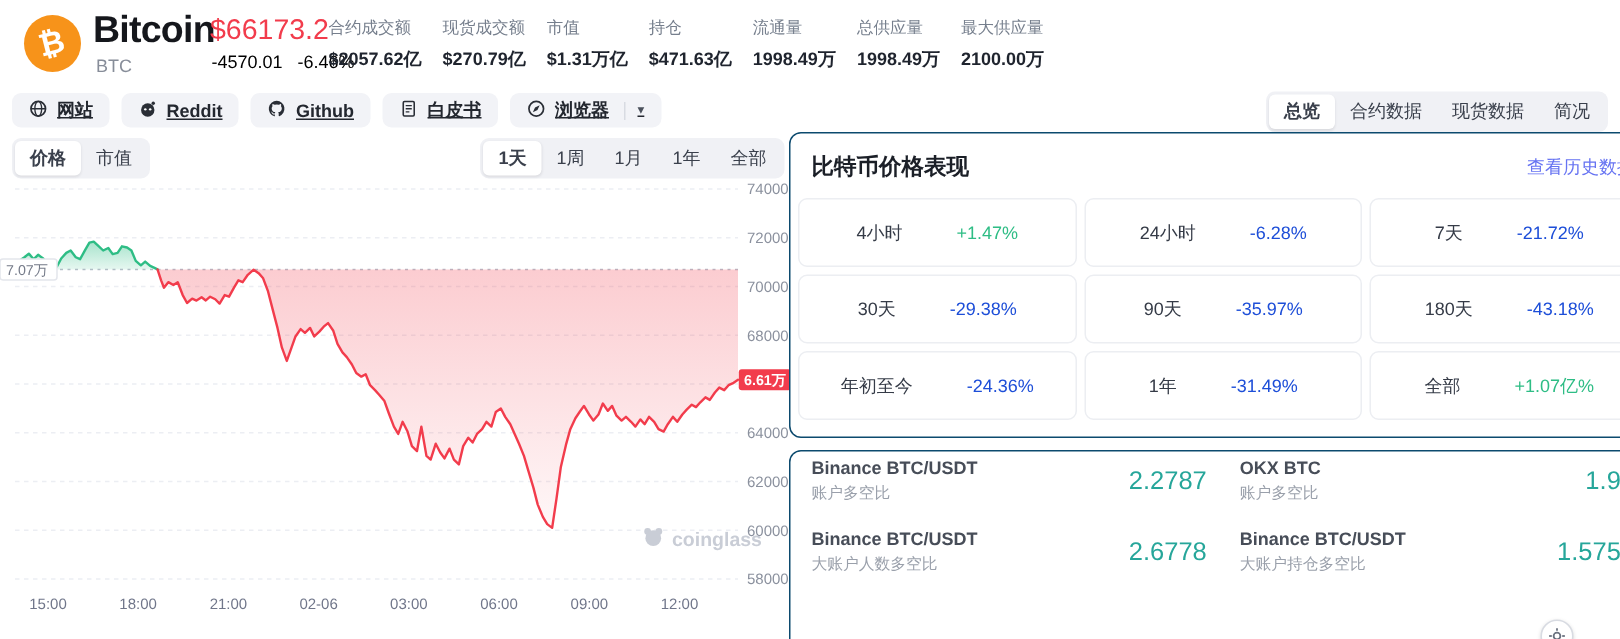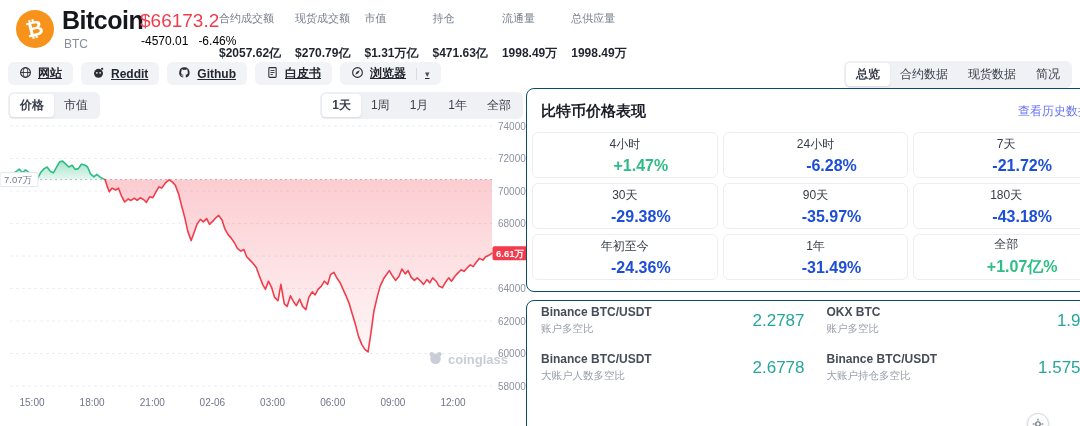--- a/index.html
+++ b/index.html
@@ -8,21 +8,21 @@
   
   .logo{position:absolute;left:16px;top:10px;width:38px;height:38px;border-radius:50%;
         background:#f7931a;display:flex;align-items:center;justify-content:center;}
   .logo span{color:#fff;font-size:21px;font-weight:700;transform:rotate(-14deg);
         font-family:"DejaVu Sans",sans-serif;}
   .coin-name{position:absolute;left:62px;top:6px;font-size:25px;font-weight:700;color:#15171c;letter-spacing:-.5px;}
   .coin-ticker{position:absolute;left:64px;top:37px;font-size:12px;color:#878d99;}
   .price{position:absolute;left:140px;top:10px;font-size:19px;font-weight:400;color:#f23c4c;}
   .price-change{position:absolute;left:141px;top:34px;font-size:12px;color:#000000;display:flex;gap:10px;}
   .stats{position:absolute;left:219px;top:11px;display:flex;gap:14px;}
-  .stat{display:flex;flex-direction:column;gap:19px;justify-content:space-between;}
+  .stat{display:flex;flex-direction:column;gap:5px;justify-content:space-between;}
   .stat .lb{font-size:11px;color:#767f8d;}
   .stat .vl{font-size:12px;font-weight:600;color:#1f242e;}
   
   .nav-links{position:absolute;left:8px;top:62px;display:flex;gap:8px;}
   .pill-btn{display:inline-flex;align-items:center;gap:6px;background:#f2f3f7;border:none;
         border-radius:6px;padding:0 11px;height:23px;font-size:12px;font-weight:700;color:#23272f;cursor:pointer;
         font-family:inherit;text-decoration:underline;}
   .pill-btn .sep{width:1px;height:12px;background:#d8dbe2;margin:0 2px 0 4px;}
   .pill-btn .caret{font-size:9px;color:#4b515c;}
   .seg-group{background:#f0f1f5;border-radius:6px;padding:2px;display:inline-flex;align-items:center;}
@@ -36,24 +36,24 @@
   #chart-svg{position:absolute;left:0;top:30px;}
   #chart-svg text{font-family:"Liberation Sans","DejaVu Sans",sans-serif;}
   .watermark{position:absolute;left:428px;top:263px;display:flex;align-items:center;gap:5px;
         color:#c9cdd6;font-size:13px;font-weight:700;}
   
   .card{position:absolute;left:526px;width:579px;background:#fff;border:1px solid #0c4a6e;border-radius:8px;box-sizing:border-box;}
   .card-head{display:flex;justify-content:space-between;align-items:center;padding:13px 14px 9px;}
   .card-title{font-size:15px;font-weight:700;color:#1b1f27;}
   .card-link{font-size:12px;color:#6673f2;text-decoration:none;cursor:pointer;}
   .perf-grid{display:grid;grid-template-columns:repeat(3,1fr);gap:5px;padding:2px 5px 5px;}
-  .perf-cell{border:1px solid #eceef2;border-radius:6px;height:44px;display:flex;flex-direction:column;
+  .perf-cell{border:1px solid #eceef2;border-radius:6px;height:44px;display:flex;
         align-items:center;justify-content:center;gap:4px;background:#fff;text-align:right;}
   .perf-label{font-size:12px;color:#353b47;}
-  .perf-val{font-size:16px;font-weight:700;margin-left:32px;}
+  .perf-val{font-size:12px;font-weight:400;margin-left:32px;}
   .up{color:#2ebd85;} .down{color:#1d4ed8;}
   .ls-grid{display:grid;grid-template-columns:1fr 1fr;column-gap:22px;row-gap:16px;padding:4px 14px 14px;}
   .ls-item{display:flex;justify-content:space-between;align-items:center;}
   .ls-name{font-size:12px;font-weight:600;color:#474d58;}
   .ls-sub{font-size:10.5px;color:#9aa0ab;margin-top:3px;}
   .ls-val{font-size:17px;color:#26a69a;}
   .fab{position:absolute;left:1027px;top:413px;width:22px;height:22px;border-radius:50%;
         background:#fff;border:1px solid #d8dbe2;box-shadow:0 1px 3px rgba(0,0,0,.15);
         display:flex;align-items:center;justify-content:center;cursor:pointer;padding:0;}
 </style>
@@ -89,20 +89,24 @@
         <span class="lb">持仓</span>
         <span class="vl">$471.63亿</span>
       </div>
       <div class="stat">
         <span class="lb">流通量</span>
         <span class="vl">1998.49万</span>
       </div>
       <div class="stat">
         <span class="lb">总供应量</span>
         <span class="vl">1998.49万</span>
+      </div>
+      <div class="stat">
+        <span class="lb">最大供应量</span>
+        <span class="vl">2100.00万</span>
       </div>
     </div>
 
   <div class="nav-links">
       <button class="pill-btn">
         <span><svg viewBox="0 0 16 16" width="13" height="13">
             <circle cx="8" cy="8" r="6" fill="none" stroke="#2a2e36" stroke-width="1.4"></circle>
             <ellipse cx="8" cy="8" rx="2.8" ry="6" fill="none" stroke="#2a2e36" stroke-width="1.1"></ellipse>
             <line x1="2" y1="8" x2="14" y2="8" stroke="#2a2e36" stroke-width="1.1"></line>
           </svg></span>

